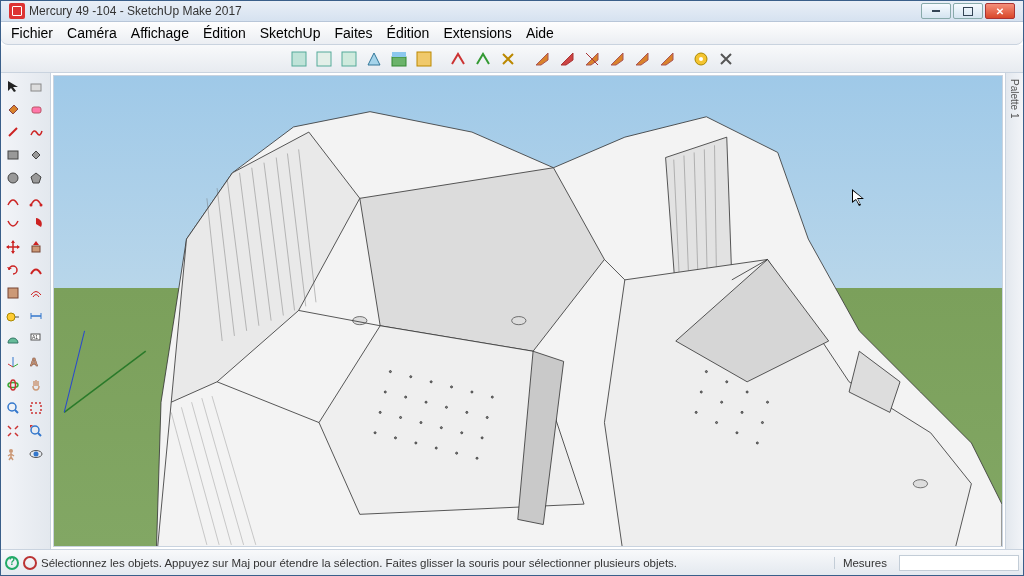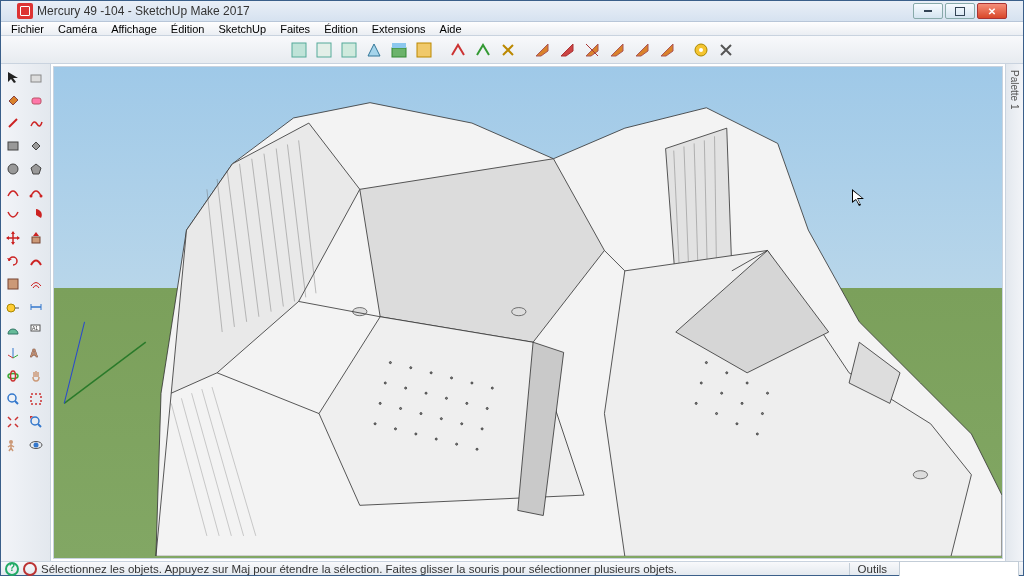--- a/index.html
+++ b/index.html
@@ -17,21 +17,21 @@
     border: 1px solid #3a5f8a;
     background: #fff;
     display: flex;
     flex-direction: column;
   }
   .titlebar {
     height: 21px;
     background: linear-gradient(#e9eff7, #d6e2f0);
     border-bottom: 1px solid #b8c6d8;
     display: flex; align-items: center;
-    padding: 0 16px;
+    padding: 0 8px;
     font-size: 12px;
     color: #333;
   }
   .titlebar .icon {
     width: 16px; height: 16px;
     background: #d33; border-radius: 2px;
     margin-right: 4px;
     position: relative;
   }
   .titlebar .icon::before {
@@ -45,26 +45,27 @@
     border-radius: 2px;
     margin-left: 2px;
     background: linear-gradient(#f7fbff, #d4e4f0);
     display:flex; align-items:center; justify-content:center;
     font-size: 10px;
   }
   .win-btn.close { background: linear-gradient(#f58f7a,#d9472a); border-color:#a33; color:#fff; font-weight:bold; }
   .win-btn.minim::before { content:""; width:8px; height:2px; background:#345; }
   .win-btn.maxim::before { content:""; width:8px; height:7px; border:1px solid #345; }
   .menubar {
-    height: 14px;
+    height: 23px;
     background: linear-gradient(#fefefe,#ebeef3);
     border-bottom: 1px solid #c9d3df;
     display: flex; align-items: center;
     padding: 0 3px;
-    font-size: 11px;
+    font-size: 14px;
+    border-radius: 7px;
   }
   .menu-item { padding: 2px 7px; cursor:default; }
   .top-toolbar {
     height: 28px;
     background: linear-gradient(#f8f9fb,#e7ebf0);
     border-bottom: 1px solid #c9d3df;
     display: flex; align-items: center; justify-content:center;
     gap: 1px;
     padding: 0 8px;
   }
@@ -110,21 +111,21 @@
     border-left:1px solid #c9d3df;
     display:flex; align-items:flex-start; justify-content:center;
     padding-top: 6px;
   }
   .right-tray span {
     writing-mode: vertical-rl;
     font-size: 10px;
     color:#555;
   }
   .status {
-    height: 14px;
+    height: 26px;
     background: linear-gradient(#f8f9fb,#e4e9ef);
     border-top: 1px solid #c9d3df;
     display:flex; align-items:center;
     font-size: 11.5px;
     color:#333;
     padding: 0 4px;
   }
   .status .hint {
     display:flex; align-items:center; gap:4px; flex:1;
   }
@@ -634,21 +635,21 @@
       <span>Palette 1</span>
     </div>
   </div>
 
   <div class="status">
     <div class="hint">
       <span class="hcircle"></span>
       <span style="width:14px;height:14px;border:2px solid #b33;border-radius:50%;display:inline-block;position:relative"></span>
       <span>Sélectionnez les objets. Appuyez sur Maj pour étendre la sélection. Faites glisser la souris pour sélectionner plusieurs objets.</span>
     </div>
-    <span class="measures">Outils</span>
+    <span class="measures">Mesures</span>
     <span class="mbox"></span>
   </div>
 
 </div>
 
 <div class="taskbar">
   <div class="start">
     <svg width="18" height="18">
         <g>
           <rect x="2" y="2" width="6" height="6" fill="#f25022"></rect>

